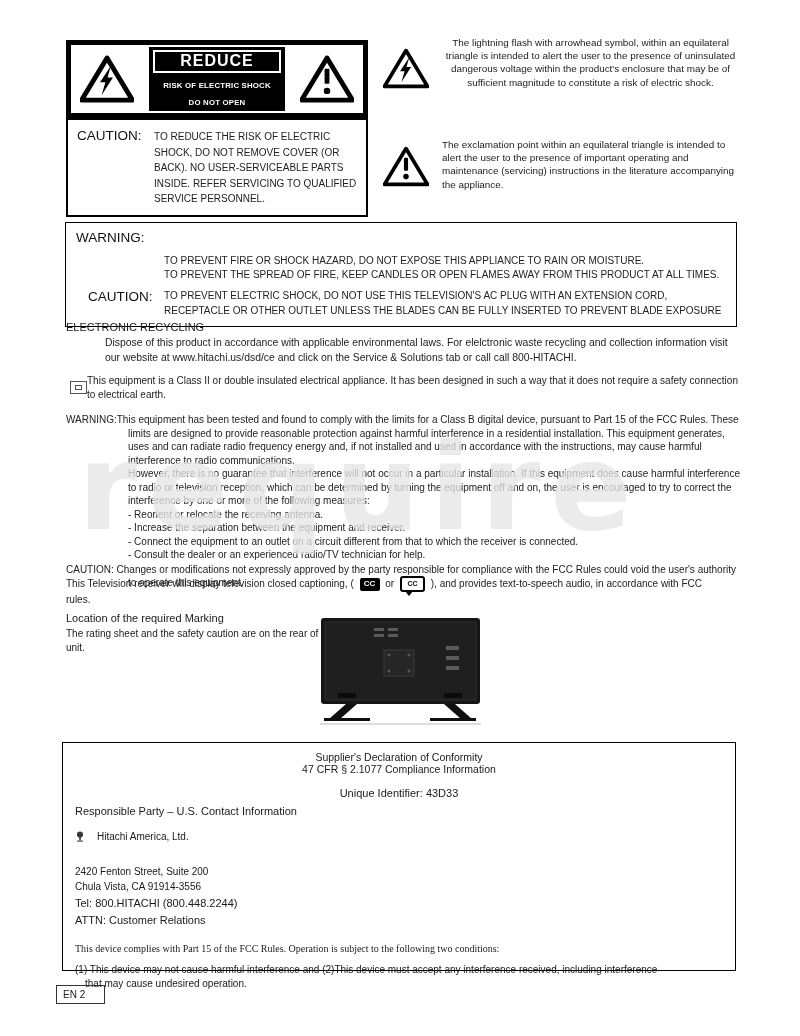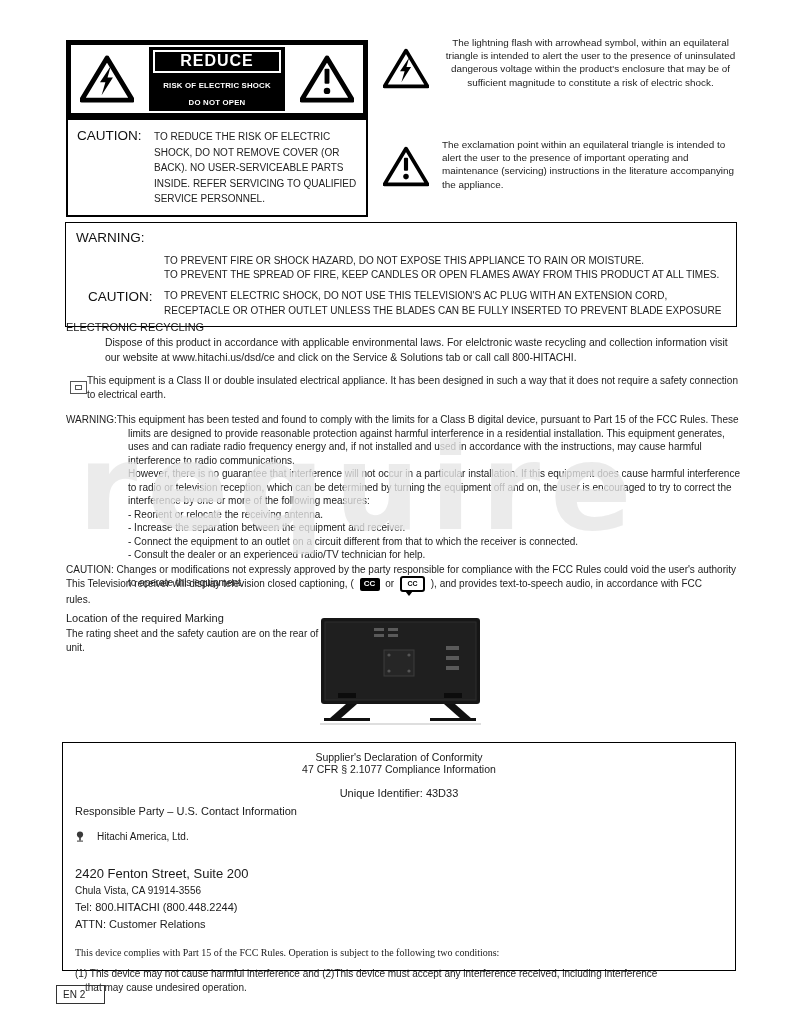--- a/index.html
+++ b/index.html
@@ -74,21 +74,21 @@
 
   .tv { left:318px; top:616px; }
 
   
   .conformity { left:62px; top:742px; width:674px; height:229px; border:1px solid #000; padding:8px 12px; }
   .conf-title { text-align:center; font-size:10.5px; }
   .conf-sub { text-align:center; font-size:10.5px; margin-bottom:12px; }
   .conf-id { font-size:11px; margin:4px 0 6px 0;text-align:center; }
   .conf-resp { font-size:11px; margin-bottom:14px; }
   .conf-company { display:flex; gap:12px; font-size:10px; margin-bottom:4px; }
-  .conf-addr { font-size:13px; margin-bottom:4px;margin-top:22px; }
+  .conf-addr { font-size:10px; margin-bottom:4px;margin-top:22px; }
   .conf-city { font-size:10px; margin-bottom:5px; }
   .conf-tel { font-size:11px; margin-bottom:5px; }
   .conf-attn { font-size:11px; }
   .conf-compliance { margin-top:17px; font-size:10px;font-family:Liberation Serif, serif; }
   .conf-cond1 { margin-top:9px; font-size:10px; line-height:1.4; }
   .conf-cond2 { padding-left:10px; font-size:10px; line-height:1.4; }
 
   
   .footer-box { left:56px; top:985px; width:49px; height:19px; border:1.5px solid #333;
     display:flex; align-items:center; padding-left:6px; font-size:10px; color:#222; }

